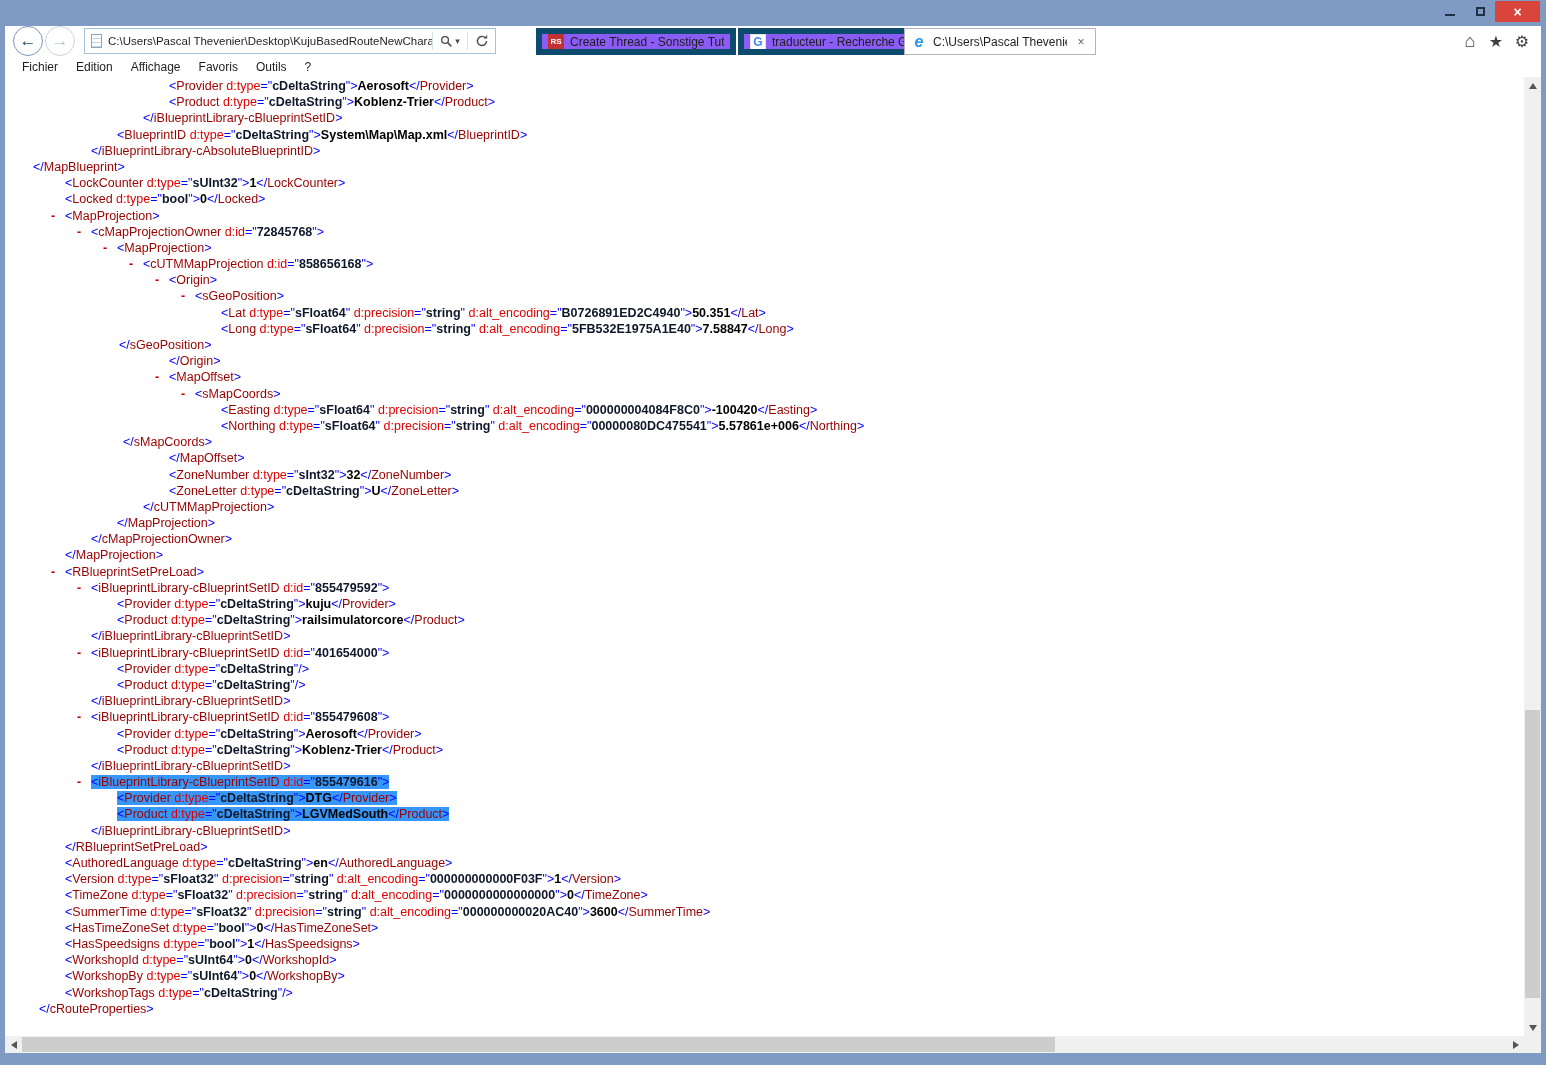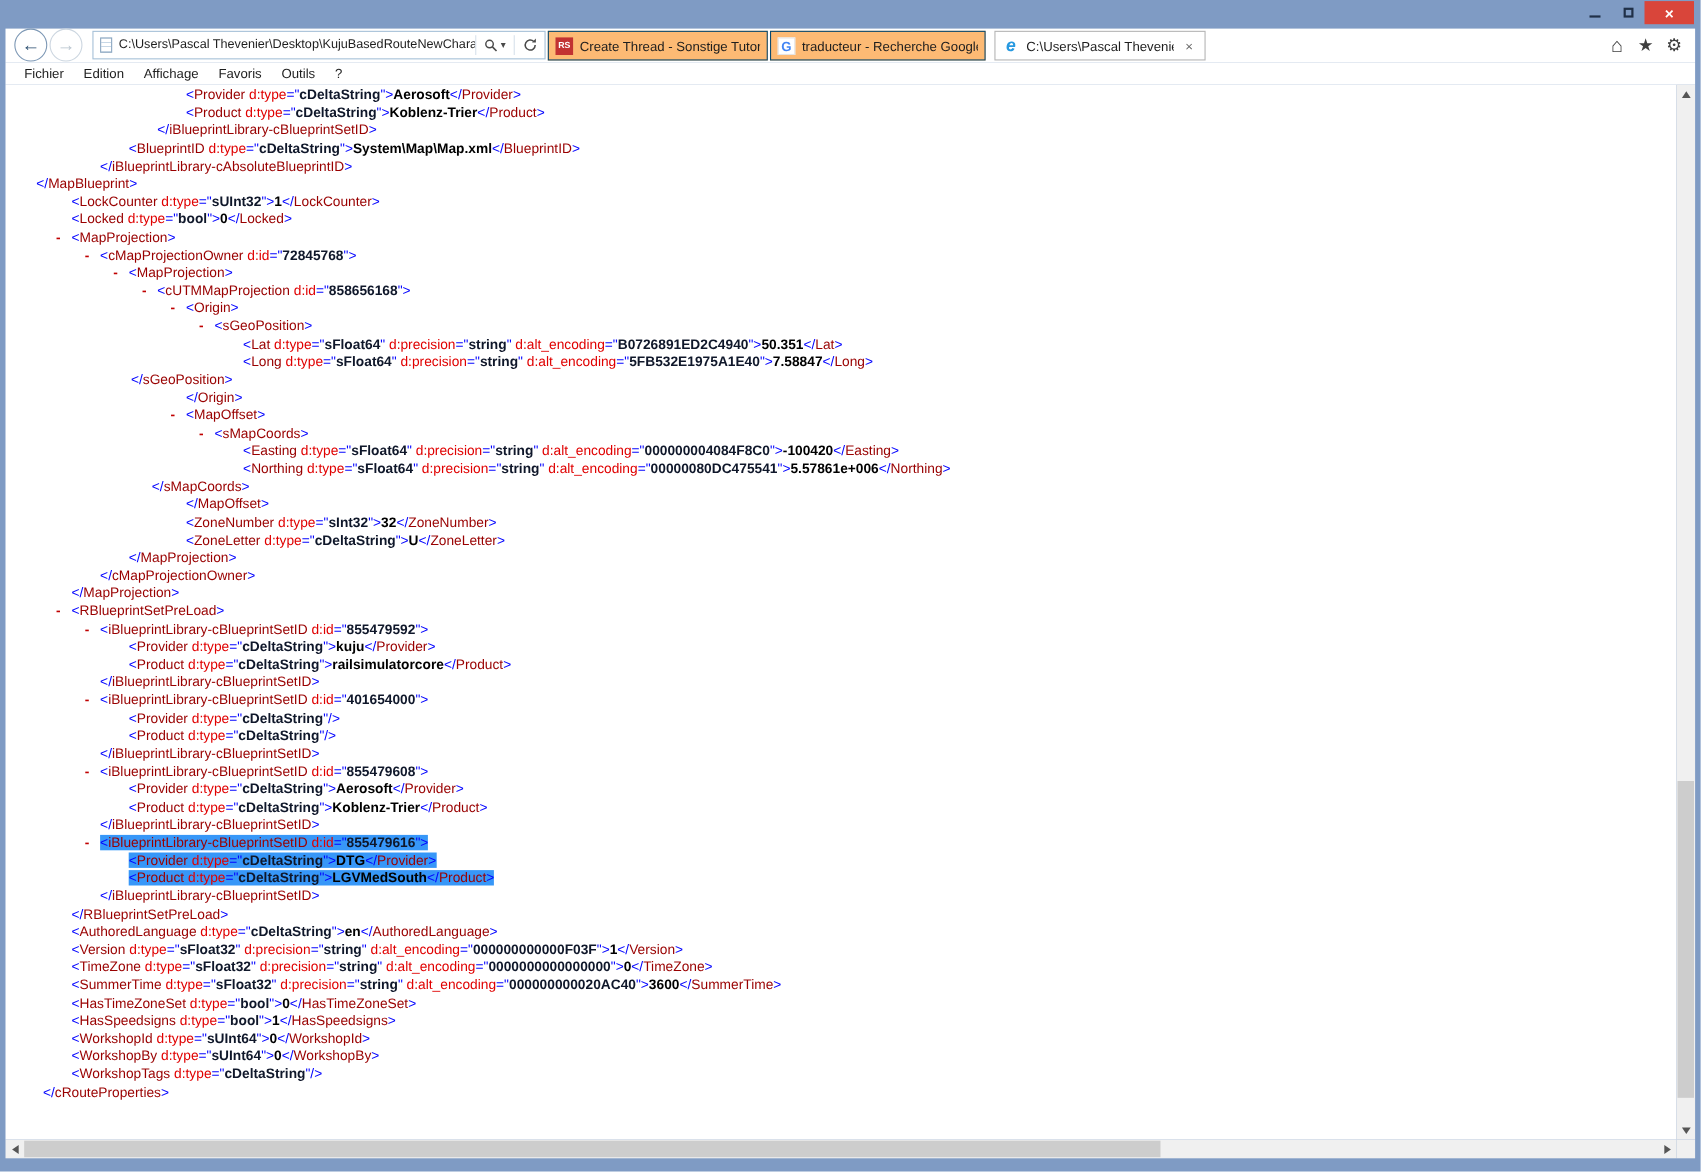--- a/index.html
+++ b/index.html
@@ -31,21 +31,21 @@
                background: repeating-linear-gradient(#fff 0 3px, #c7d7e6 3px 4px); }
   .addr-text { flex: 1 1 auto; font-size: 11.5px; color: #1e1e1e; white-space: nowrap; overflow: hidden; }
   .addr-sep { width: 1px; height: 18px; background: #d8e2ec; flex: 0 0 auto; }
   .addr-btn { flex: 0 0 auto; display: flex; align-items: center; justify-content: center; height: 24px; color: #4a4a4a; }
   .addr-btn.search { width: 34px; }
   .addr-btn.refresh { width: 27px; }
   .caret { font-size: 9px; color: #4a4a4a; margin-left: 2px; }
 
   .tab { position: absolute; top: 2px; height: 27px; display: flex; align-items: center;
          padding: 0 6px; overflow: hidden; }
-  .tab.inactive { background: #fdba74; border: 1px solid #0c4a6e; }
+  .tab.inactive { background: #8b5cf6; border: 6px solid #0c4a6e; margin-left: 38px; }
   .tab.active { background: #fff; border: 1px solid #b5b5b5; }
   .tab-label { font-size: 12px; color: #1e1e1e; white-space: nowrap; overflow: hidden; flex: 1 1 auto; }
   .favicon { width: 16px; height: 16px; margin-right: 6px; flex: 0 0 auto; display: flex;
              align-items: center; justify-content: center; }
   .favicon.rs { background: #c23232; color: #fff; font-size: 8px; font-weight: bold; }
   .favicon.g  { background: #fff; border: 1px solid #e4e4e4; color: #4285f4; font-size: 12px; font-weight: bold; }
   .favicon.ie { color: #2799e0; font-size: 16px; font-weight: bold; font-style: italic; }
   .tab-close { flex: 0 0 auto; margin-left: 6px; color: #666; font-size: 12px; width: 16px; text-align: center; }
 
   .action-icon { position: absolute; top: 4px; width: 22px; height: 22px; display: flex;
@@ -174,24 +174,25 @@
         <div class="xline" style="padding-left: 164px;"><span><span class="dash">-</span><span class="c-m">&lt;</span><span class="c-t">Origin</span><span class="c-m">&gt;</span></span></div>
         <div class="xline" style="padding-left: 190px;"><span><span class="dash">-</span><span class="c-m">&lt;</span><span class="c-t">sGeoPosition</span><span class="c-m">&gt;</span></span></div>
         <div class="xline" style="padding-left: 216px;"><span><span class="c-m">&lt;</span><span class="c-t">Lat</span><span class="c-m"> </span><span class="c-a">d:type</span><span class="c-m">="</span><span class="c-v">sFloat64</span><span class="c-m">"</span><span class="c-m"> </span><span class="c-a">d:precision</span><span class="c-m">="</span><span class="c-v">string</span><span class="c-m">"</span><span class="c-m"> </span><span class="c-a">d:alt_encoding</span><span class="c-m">="</span><span class="c-v">B0726891ED2C4940</span><span class="c-m">"</span><span class="c-m">&gt;</span><span class="c-x">50.351</span><span class="c-m">&lt;/</span><span class="c-t">Lat</span><span class="c-m">&gt;</span></span></div>
         <div class="xline" style="padding-left: 216px;"><span><span class="c-m">&lt;</span><span class="c-t">Long</span><span class="c-m"> </span><span class="c-a">d:type</span><span class="c-m">="</span><span class="c-v">sFloat64</span><span class="c-m">"</span><span class="c-m"> </span><span class="c-a">d:precision</span><span class="c-m">="</span><span class="c-v">string</span><span class="c-m">"</span><span class="c-m"> </span><span class="c-a">d:alt_encoding</span><span class="c-m">="</span><span class="c-v">5FB532E1975A1E40</span><span class="c-m">"</span><span class="c-m">&gt;</span><span class="c-x">7.58847</span><span class="c-m">&lt;/</span><span class="c-t">Long</span><span class="c-m">&gt;</span></span></div>
         <div class="xline" style="padding-left: 114px;"><span><span class="c-m">&lt;/</span><span class="c-t">sGeoPosition</span><span class="c-m">&gt;</span></span></div>
         <div class="xline" style="padding-left: 164px;"><span><span class="c-m">&lt;/</span><span class="c-t">Origin</span><span class="c-m">&gt;</span></span></div>
         <div class="xline" style="padding-left: 164px;"><span><span class="dash">-</span><span class="c-m">&lt;</span><span class="c-t">MapOffset</span><span class="c-m">&gt;</span></span></div>
         <div class="xline" style="padding-left: 190px;"><span><span class="dash">-</span><span class="c-m">&lt;</span><span class="c-t">sMapCoords</span><span class="c-m">&gt;</span></span></div>
         <div class="xline" style="padding-left: 216px;"><span><span class="c-m">&lt;</span><span class="c-t">Easting</span><span class="c-m"> </span><span class="c-a">d:type</span><span class="c-m">="</span><span class="c-v">sFloat64</span><span class="c-m">"</span><span class="c-m"> </span><span class="c-a">d:precision</span><span class="c-m">="</span><span class="c-v">string</span><span class="c-m">"</span><span class="c-m"> </span><span class="c-a">d:alt_encoding</span><span class="c-m">="</span><span class="c-v">000000004084F8C0</span><span class="c-m">"</span><span class="c-m">&gt;</span><span class="c-x">-100420</span><span class="c-m">&lt;/</span><span class="c-t">Easting</span><span class="c-m">&gt;</span></span></div>
         <div class="xline" style="padding-left: 216px;"><span><span class="c-m">&lt;</span><span class="c-t">Northing</span><span class="c-m"> </span><span class="c-a">d:type</span><span class="c-m">="</span><span class="c-v">sFloat64</span><span class="c-m">"</span><span class="c-m"> </span><span class="c-a">d:precision</span><span class="c-m">="</span><span class="c-v">string</span><span class="c-m">"</span><span class="c-m"> </span><span class="c-a">d:alt_encoding</span><span class="c-m">="</span><span class="c-v">00000080DC475541</span><span class="c-m">"</span><span class="c-m">&gt;</span><span class="c-x">5.57861e+006</span><span class="c-m">&lt;/</span><span class="c-t">Northing</span><span class="c-m">&gt;</span></span></div>
-        <div class="xline" style="padding-left: 118px; margin-left: 15px;"><span><span class="c-m">&lt;/</span><span class="c-t">sMapCoords</span><span class="c-m">&gt;</span></span></div>
+        <div class="xline" style="padding-left: 118px;"><span><span class="c-m">&lt;/</span><span class="c-t">sMapCoords</span><span class="c-m">&gt;</span></span></div>
         <div class="xline" style="padding-left: 164px;"><span><span class="c-m">&lt;/</span><span class="c-t">MapOffset</span><span class="c-m">&gt;</span></span></div>
         <div class="xline" style="padding-left: 164px;"><span><span class="c-m">&lt;</span><span class="c-t">ZoneNumber</span><span class="c-m"> </span><span class="c-a">d:type</span><span class="c-m">="</span><span class="c-v">sInt32</span><span class="c-m">"</span><span class="c-m">&gt;</span><span class="c-x">32</span><span class="c-m">&lt;/</span><span class="c-t">ZoneNumber</span><span class="c-m">&gt;</span></span></div>
         <div class="xline" style="padding-left: 164px;"><span><span class="c-m">&lt;</span><span class="c-t">ZoneLetter</span><span class="c-m"> </span><span class="c-a">d:type</span><span class="c-m">="</span><span class="c-v">cDeltaString</span><span class="c-m">"</span><span class="c-m">&gt;</span><span class="c-x">U</span><span class="c-m">&lt;/</span><span class="c-t">ZoneLetter</span><span class="c-m">&gt;</span></span></div>
+        <div class="xline" style="padding-left: 138px;"><span><span class="c-m">&lt;/</span><span class="c-t">cUTMMapProjection</span><span class="c-m">&gt;</span></span></div>
         <div class="xline" style="padding-left: 112px;"><span><span class="c-m">&lt;/</span><span class="c-t">MapProjection</span><span class="c-m">&gt;</span></span></div>
         <div class="xline" style="padding-left: 86px;"><span><span class="c-m">&lt;/</span><span class="c-t">cMapProjectionOwner</span><span class="c-m">&gt;</span></span></div>
         <div class="xline" style="padding-left: 60px;"><span><span class="c-m">&lt;/</span><span class="c-t">MapProjection</span><span class="c-m">&gt;</span></span></div>
         <div class="xline" style="padding-left: 60px;"><span><span class="dash">-</span><span class="c-m">&lt;</span><span class="c-t">RBlueprintSetPreLoad</span><span class="c-m">&gt;</span></span></div>
         <div class="xline" style="padding-left: 86px;"><span><span class="dash">-</span><span class="c-m">&lt;</span><span class="c-t">iBlueprintLibrary-cBlueprintSetID</span><span class="c-m"> </span><span class="c-a">d:id</span><span class="c-m">="</span><span class="c-v">855479592</span><span class="c-m">"</span><span class="c-m">&gt;</span></span></div>
         <div class="xline" style="padding-left: 112px;"><span><span class="c-m">&lt;</span><span class="c-t">Provider</span><span class="c-m"> </span><span class="c-a">d:type</span><span class="c-m">="</span><span class="c-v">cDeltaString</span><span class="c-m">"</span><span class="c-m">&gt;</span><span class="c-x">kuju</span><span class="c-m">&lt;/</span><span class="c-t">Provider</span><span class="c-m">&gt;</span></span></div>
         <div class="xline" style="padding-left: 112px;"><span><span class="c-m">&lt;</span><span class="c-t">Product</span><span class="c-m"> </span><span class="c-a">d:type</span><span class="c-m">="</span><span class="c-v">cDeltaString</span><span class="c-m">"</span><span class="c-m">&gt;</span><span class="c-x">railsimulatorcore</span><span class="c-m">&lt;/</span><span class="c-t">Product</span><span class="c-m">&gt;</span></span></div>
         <div class="xline" style="padding-left: 86px;"><span><span class="c-m">&lt;/</span><span class="c-t">iBlueprintLibrary-cBlueprintSetID</span><span class="c-m">&gt;</span></span></div>
         <div class="xline" style="padding-left: 86px;"><span><span class="dash">-</span><span class="c-m">&lt;</span><span class="c-t">iBlueprintLibrary-cBlueprintSetID</span><span class="c-m"> </span><span class="c-a">d:id</span><span class="c-m">="</span><span class="c-v">401654000</span><span class="c-m">"</span><span class="c-m">&gt;</span></span></div>
         <div class="xline" style="padding-left: 112px;"><span><span class="c-m">&lt;</span><span class="c-t">Provider</span><span class="c-m"> </span><span class="c-a">d:type</span><span class="c-m">="</span><span class="c-v">cDeltaString</span><span class="c-m">"</span><span class="c-m">/&gt;</span></span></div>

